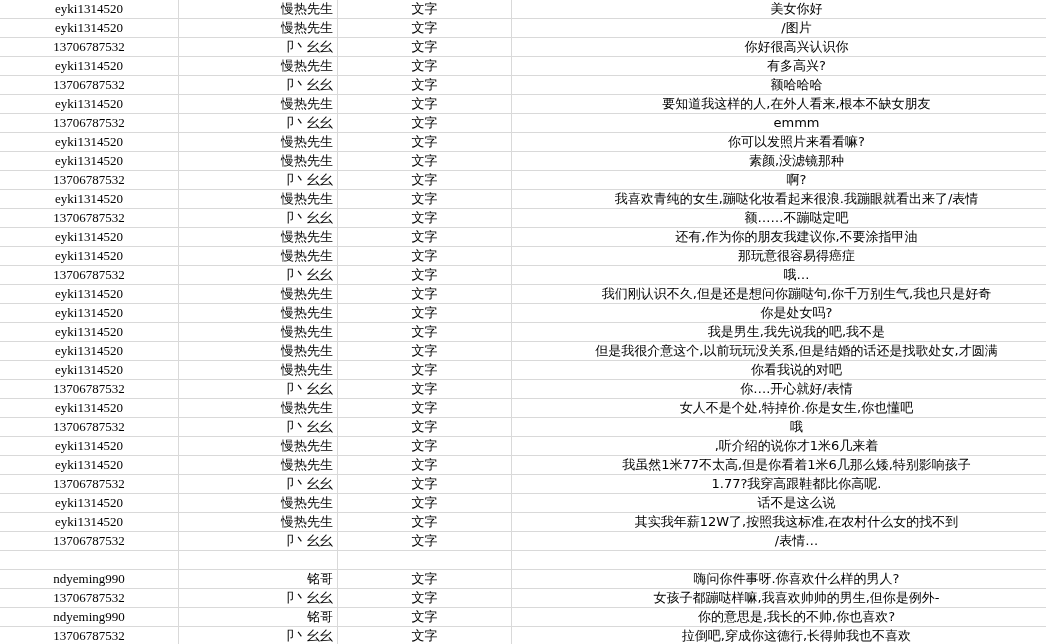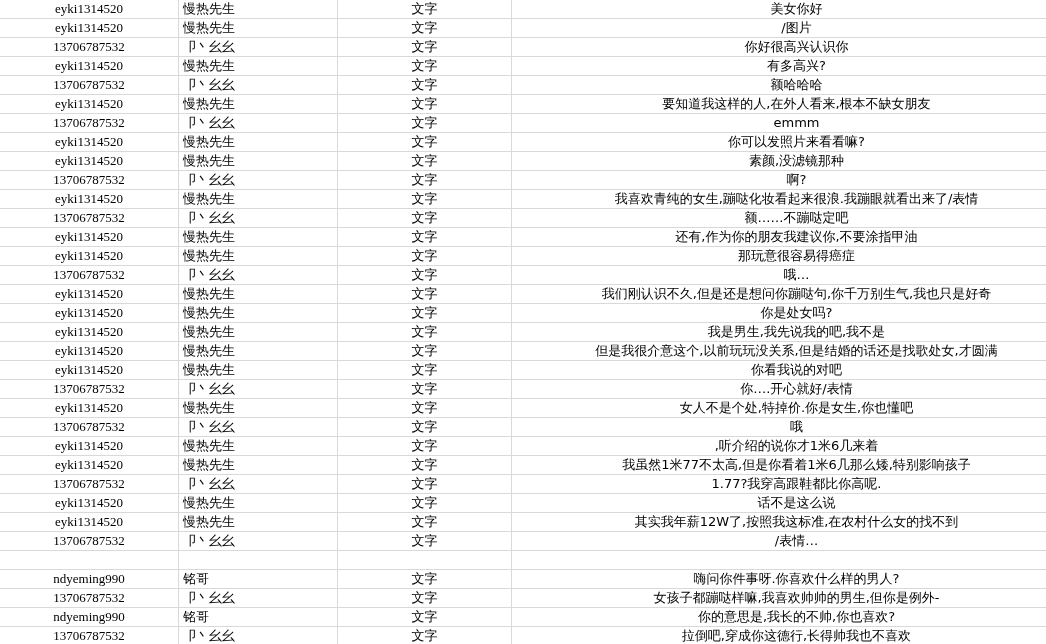--- a/index.html
+++ b/index.html
@@ -24,21 +24,21 @@
     border-bottom: 1px solid #d9d9d9;
     border-right: 1px solid #d9d9d9;
     height: 18px;
     line-height: 18px;
     padding: 0 4px;
     overflow: hidden;
     white-space: nowrap;
     font-size: 13px;
   }
   .col-a { width: 170px; text-align: center; font-family: Liberation Serif, serif; }
-  .col-b { width: 150px; text-align: left; margin-top: 48px; }
+  .col-b { width: 150px; text-align: right; margin-top: 48px; }
   .col-c { width: 165px; text-align: center; margin-top: 47px; }
   .col-d { width: 561px; text-align: center; border-right: none; }
   tr.blank td {
     border-bottom: 1px solid #d9d9d9;
   }
   tr.blank td.col-a,
   tr.blank td.col-b,
   tr.blank td.col-c,
   tr.blank td.col-d {
     height: 18px;

